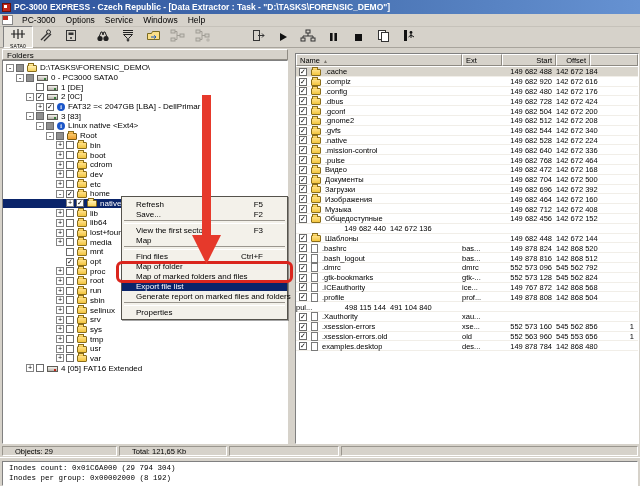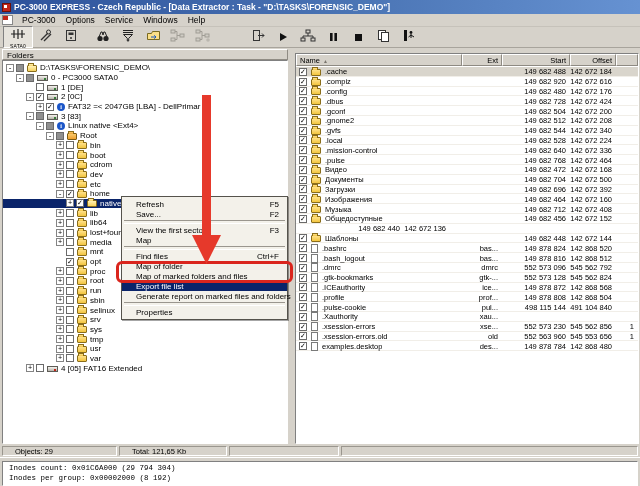--- a/index.html
+++ b/index.html
@@ -58,38 +58,38 @@
   .i-info{width:8px;height:8px;border-radius:50%;background:#1b56c8;color:#fff;font-size:6px;font-weight:bold;
           text-align:center;line-height:8px;font-family:"Liberation Serif",serif;}
   .i-file{width:7px;height:9px;background:#fff;border:1px solid #7a7a7a;}
   
   .list{position:absolute;left:295px;top:53px;width:344px;height:391px;background:#fff;
         border:1px solid;border-color:#808080 #fff #fff #808080;box-sizing:border-box;font-size:7.5px;overflow:hidden;}
   .lheader{display:flex;height:12px;background:#d6d2ca;}
   .hcell{box-sizing:border-box;border:1px solid;border-color:#fff #8e8a82 #8e8a82 #fff;
          padding:1px 3px;white-space:nowrap;overflow:hidden;}
   .c-name{width:166px;flex:none;}
-  .c-ext{width:40px;flex:none;text-align:right;}
-  .c-start{width:68px;flex:none;text-align:right;}
-  .c-offset{width:46px;flex:none;text-align:right;}
+  .c-ext{width:40px;flex:none;}
+  .c-start{width:54px;flex:none;text-align:right;}
+  .c-offset{width:34px;flex:none;text-align:right;}
   .c-extra{flex:1;text-align:right;padding-right:3px;}
   .sortmark{font-size:5px;color:#7a766e;margin-left:3px;}
   .lbody{padding-top:1px;}
   .lrow{display:flex;height:9.8px;align-items:center;box-shadow:inset 0 -1px 0 #f1eee8;}
   .lrow.selected{background:#d9d5cc;}
   .lrow .cb{margin-left:3px;margin-right:4px;}
   .lrow .ticon{margin-right:4px;}
   .lname{white-space:nowrap;overflow:hidden;}
   .ncell{display:flex;align-items:center;box-sizing:border-box;}
   .vcell{box-sizing:border-box;padding-right:4px;white-space:nowrap;}
   
   .cmenu{position:absolute;left:121px;top:196px;width:167px;background:#f3f1ea;
          border:1px solid #55534c;box-shadow:1px 1px 0 rgba(0,0,0,.35);
          box-sizing:border-box;font-size:8px;padding:2px 0;z-index:10;}
-  .citem{height:10px;display:flex;align-items:center;justify-content:space-between;padding:0 8px 0 14px;white-space:nowrap;}
+  .citem{height:10px;display:flex;align-items:center;justify-content:space-between;padding:0 24px 0 14px;white-space:nowrap;}
   .citem.hl{background:#0a246a;color:#fff;}
   .csep{height:2px;border-top:1px solid #9a968e;border-bottom:1px solid #fff;margin:1px 2px;}
   
   .statusbar{position:absolute;left:0;top:445px;width:640px;height:12px;background:#d6d2ca;
              display:flex;gap:2px;padding:1px 2px;box-sizing:border-box;font-size:7.5px;}
   .spanel{border:1px solid;border-color:#9a968e #fff #fff #9a968e;box-sizing:border-box;
           display:flex;align-items:center;padding:0 12px;white-space:nowrap;}
   .log{position:absolute;left:0;top:457px;width:640px;height:29px;background:#d6d2ca;
        padding:3px 2px 0 2px;box-sizing:border-box;border-top:1px solid #fff;}
   .logbox{width:100%;height:100%;background:#fff;border:1px solid;border-color:#808080 #fff #fff #808080;
@@ -543,21 +543,21 @@
           </div>
           <div class="vcell c-ext"></div>
           <div class="vcell c-start">149 682 544</div>
           <div class="vcell c-offset">142 672 340</div>
           <div class="vcell c-extra"></div>
         </div>
         <div class="lrow">
           <div class="ncell c-name">
             <span class="cb on"></span>
             <span class="ticon i-folder"></span>
-            <span class="lname">.local</span>
+            <span class="lname">.native</span>
           </div>
           <div class="vcell c-ext"></div>
           <div class="vcell c-start">149 682 528</div>
           <div class="vcell c-offset">142 672 224</div>
           <div class="vcell c-extra"></div>
         </div>
         <div class="lrow">
           <div class="ncell c-name">
             <span class="cb on"></span>
             <span class="ticon i-folder"></span>
@@ -706,41 +706,36 @@
           <div class="vcell c-offset">545 562 824</div>
           <div class="vcell c-extra"></div>
         </div>
         <div class="lrow">
           <div class="ncell c-name">
             <span class="cb on"></span>
             <span class="ticon i-file"></span>
             <span class="lname">.ICEauthority</span>
           </div>
           <div class="vcell c-ext">ice...</div>
-          <div class="vcell c-start">149 878 872</div>
+          <div class="vcell c-start">149 767 872</div>
           <div class="vcell c-offset">142 868 568</div>
           <div class="vcell c-extra"></div>
         </div>
         <div class="lrow">
           <div class="ncell c-name">
             <span class="cb on"></span>
             <span class="ticon i-file"></span>
             <span class="lname">.profile</span>
           </div>
           <div class="vcell c-ext">prof...</div>
           <div class="vcell c-start">149 878 808</div>
           <div class="vcell c-offset">142 868 504</div>
           <div class="vcell c-extra"></div>
         </div>
         <div class="lrow">
-          <div class="ncell c-name">
-            <span class="cb on"></span>
-            <span class="ticon i-file"></span>
-            <span class="lname">.pulse-cookie</span>
-          </div>
           <div class="vcell c-ext">pul...</div>
           <div class="vcell c-start">498 115 144</div>
           <div class="vcell c-offset">491 104 840</div>
           <div class="vcell c-extra"></div>
         </div>
         <div class="lrow">
           <div class="ncell c-name">
             <span class="cb on"></span>
             <span class="ticon i-file"></span>
             <span class="lname">.Xauthority</span>
@@ -750,21 +745,21 @@
           <div class="vcell c-offset"></div>
           <div class="vcell c-extra"></div>
         </div>
         <div class="lrow">
           <div class="ncell c-name">
             <span class="cb on"></span>
             <span class="ticon i-file"></span>
             <span class="lname">.xsession-errors</span>
           </div>
           <div class="vcell c-ext">xse...</div>
-          <div class="vcell c-start">552 573 230</div>
+          <div class="vcell c-start">552 573 160</div>
           <div class="vcell c-offset">545 562 856</div>
           <div class="vcell c-extra">1</div>
         </div>
         <div class="lrow">
           <div class="ncell c-name">
             <span class="cb on"></span>
             <span class="ticon i-file"></span>
             <span class="lname">.xsession-errors.old</span>
           </div>
           <div class="vcell c-ext">old</div>

